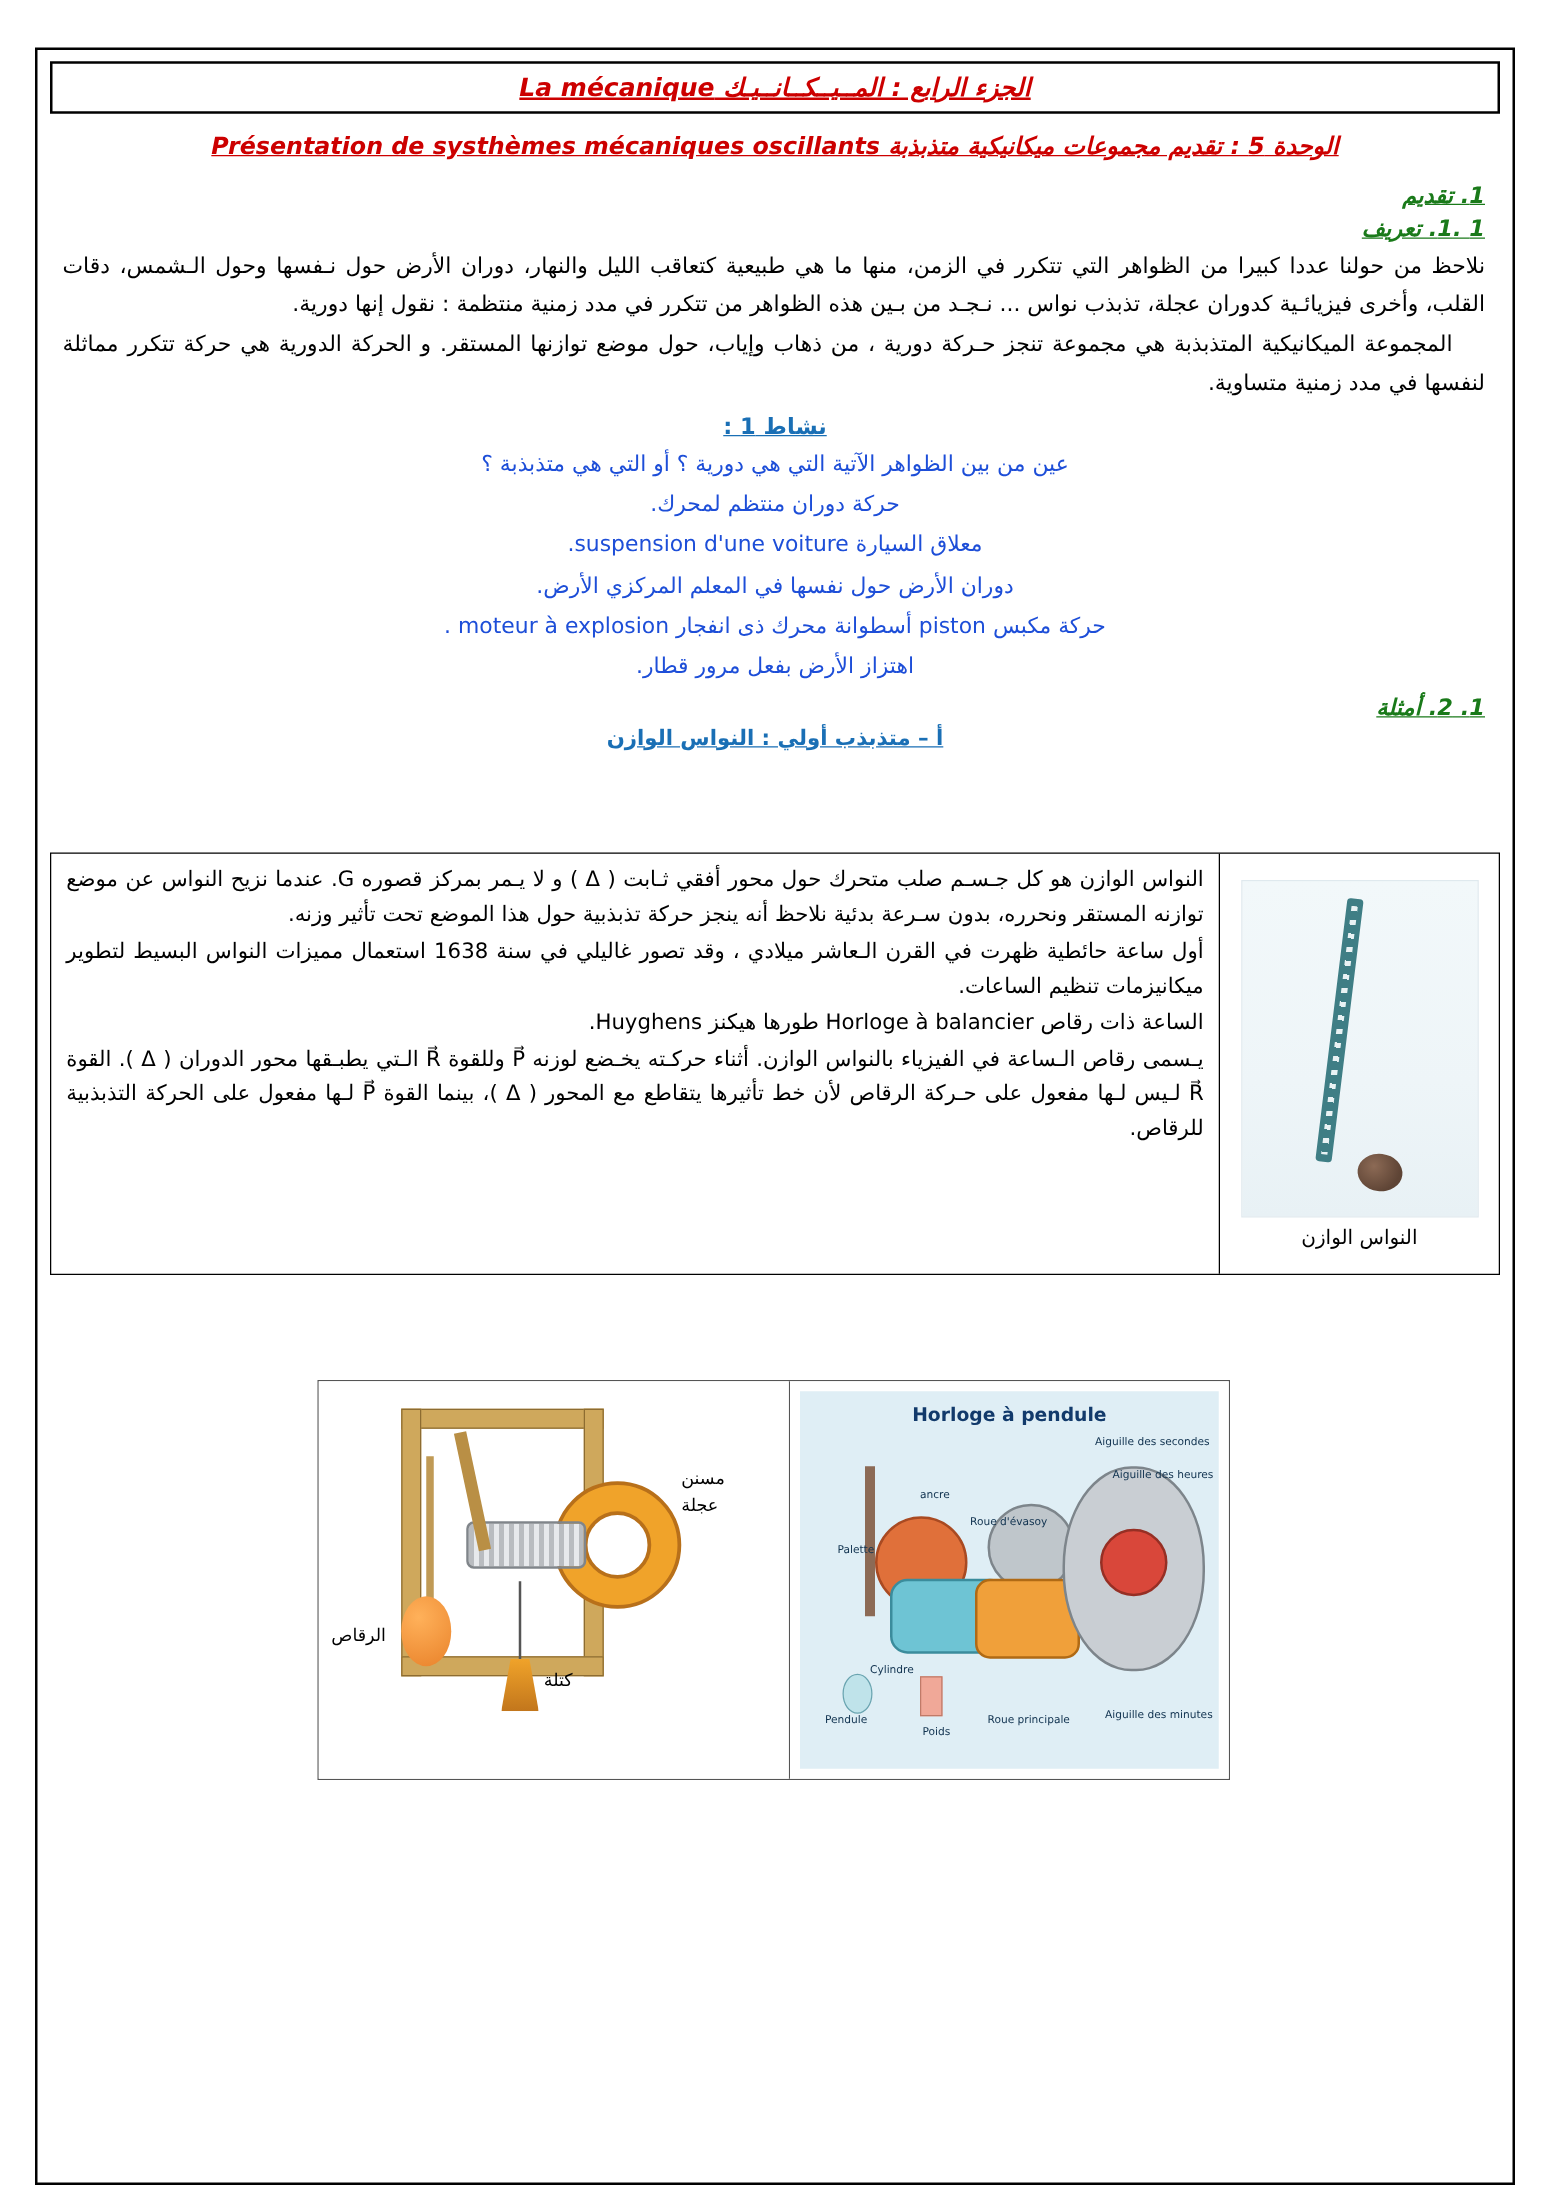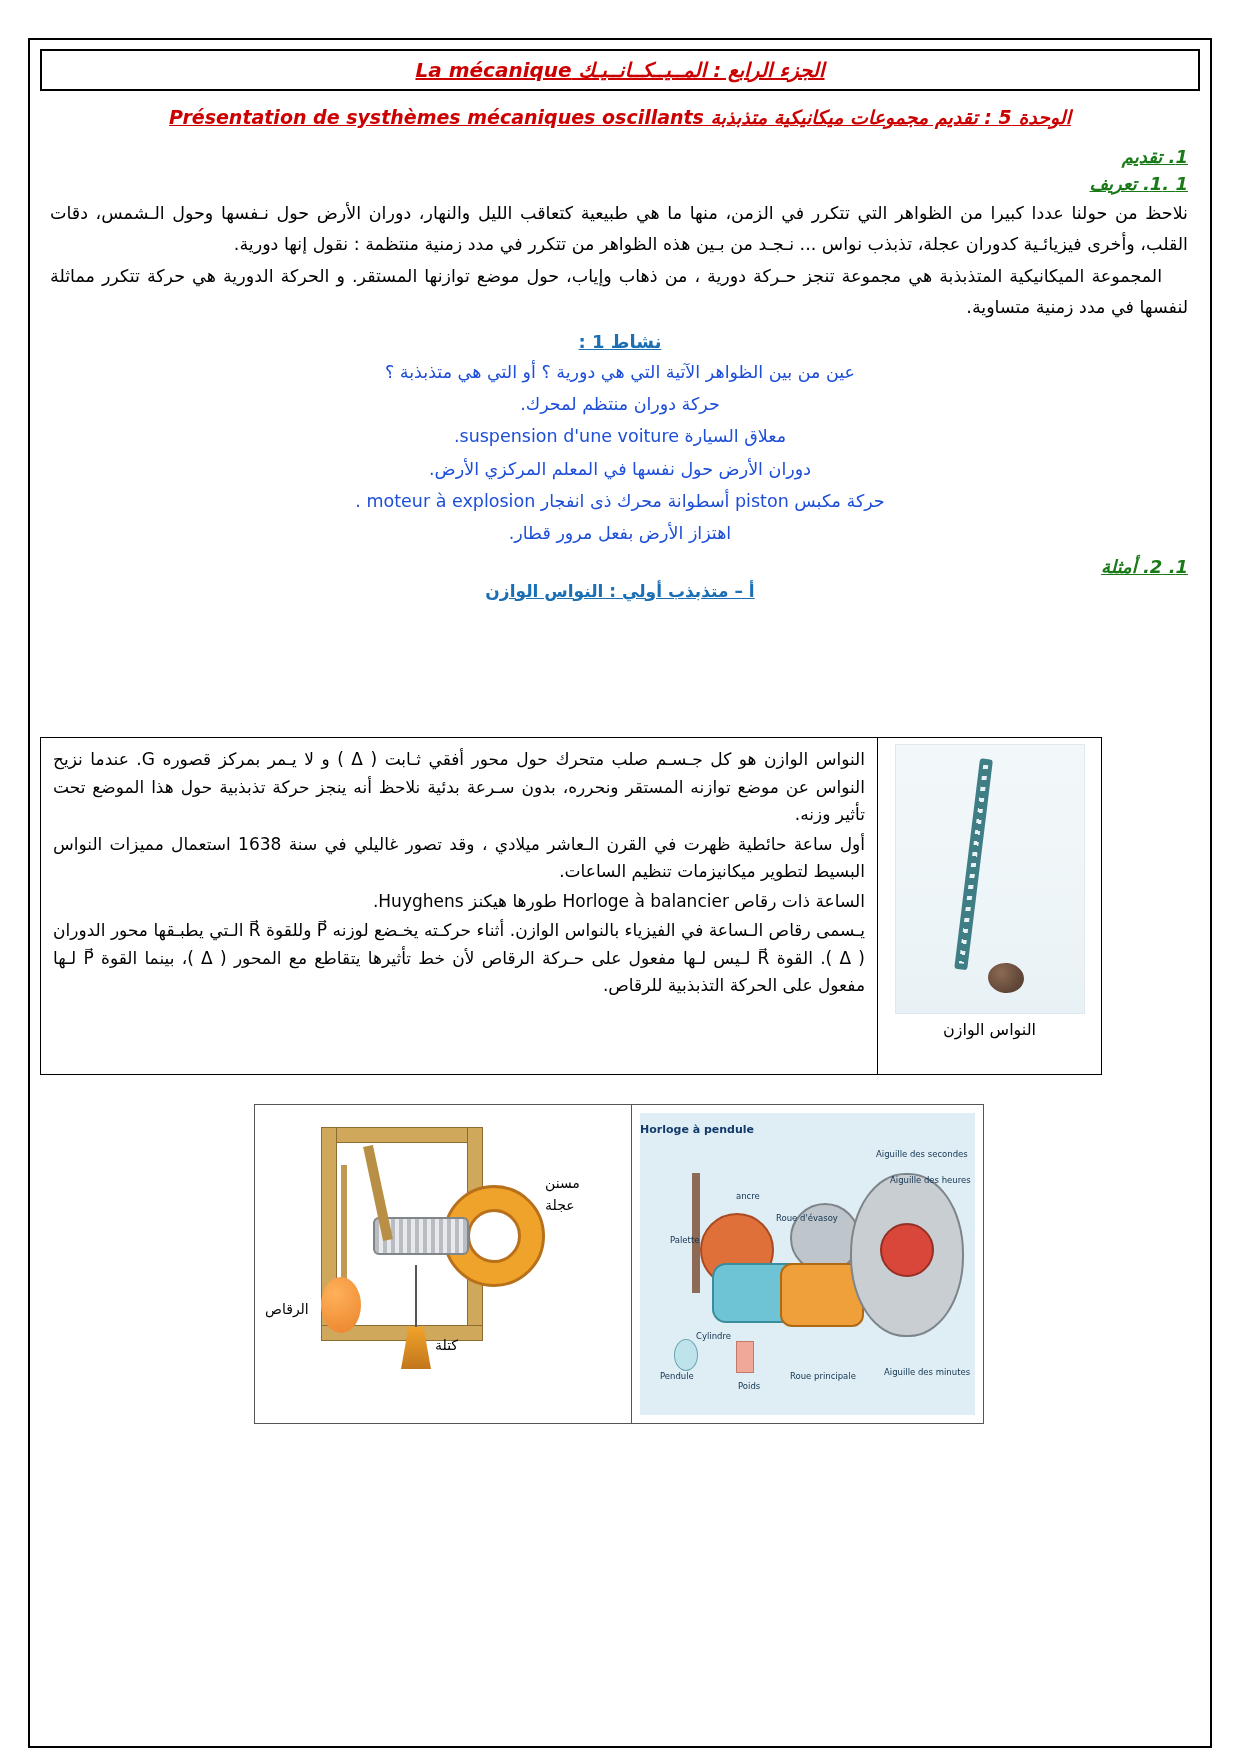--- a/index.html
+++ b/index.html
@@ -115,22 +115,22 @@
     font-size: 17px;
     text-decoration: underline;
     direction: rtl;
     text-align: center;
     margin: 4px 0 6px 0;
   }
   
   .pend-table {
     position: absolute;
     left: 40px;
-    top: 721px;
-    width: 1062px;
+    top: 666px;
+    width: 1160px;
     height: 338px;
     border: 1px solid #000;
     box-sizing: border-box;
     display: flex;
     flex-direction: row-reverse;
   }
   .pend-text-cell {
     flex: 1 1 auto;
     padding: 8px 12px 6px 12px;
     box-sizing: border-box;
@@ -145,21 +145,21 @@
   }
   .pend-img-cell {
     width: 224px;
     flex: 0 0 224px;
     border-left: 1px solid #000;
     box-sizing: border-box;
     padding: 6px;
     display: flex;
     flex-direction: column;
     align-items: center;
-    justify-content: flex-start;
+    justify-content: center;
   }
   .pend-photo {
     width: 190px;
     height: 270px;
     background: linear-gradient(180deg,#f2f8fa 0%, #eef5f8 60%, #e8f1f5 100%);
     position: relative;
     border: 1px solid #dfe9ee;
     box-sizing: border-box;
     overflow: hidden;
   }
@@ -224,22 +224,22 @@
     height: 100%;
     background: #dfeef5;
     position: relative;
     box-sizing: border-box;
     overflow: hidden;
   }
   .fig-title {
     position: absolute;
     top: 10px;
     left: 0; right: 0;
-    text-align: left;
-    font-size: 11px;
+    text-align: center;
+    font-size: 15px;
     font-weight: bold;
     color: #123a6b;
     direction: ltr;
   }
   .gear {
     position: absolute;
     border-radius: 50%;
   }
   .lbl-fr {
     position: absolute;

